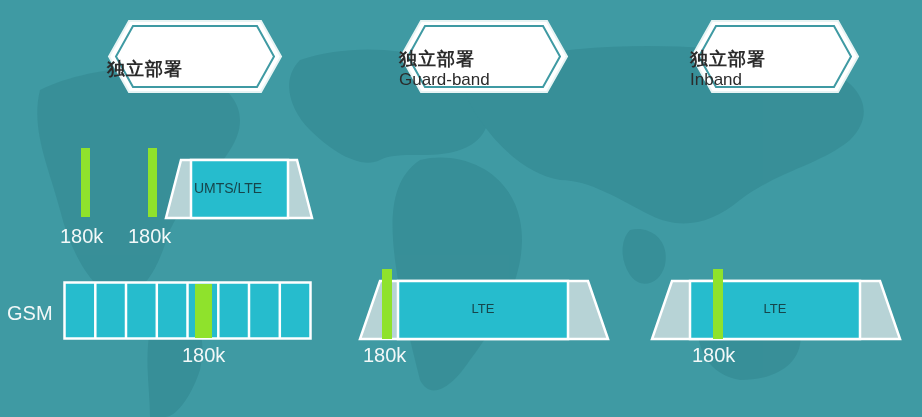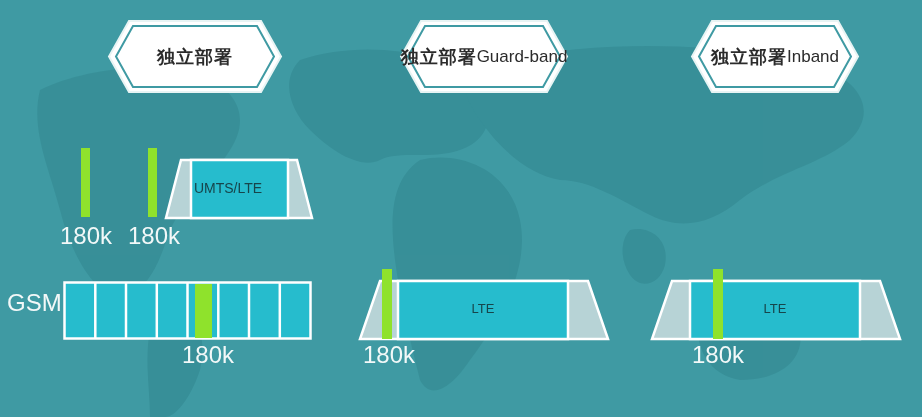--- a/index.html
+++ b/index.html
@@ -2,24 +2,24 @@
 <html><head>
 <meta charset="utf-8">
 <style>
   html,body{margin:0;padding:0;}
   body{width:922px;height:417px;overflow:hidden;position:relative;
     background:#3f9aa3;font-family:"Liberation Sans","DejaVu Sans",sans-serif;}
   .bg{position:absolute;left:0;top:0;width:922px;height:417px;}
   .abs{position:absolute;}
   .hex{position:absolute;}
   .hex svg{position:absolute;left:0;top:0;}
-  .hex .txt{position:absolute;left:0;top:0;width:100%;height:100%;display:flex;align-items:center;justify-content:center;color:#2b2b2b;}
+  .hex .txt{position:absolute;left:0;top:12px;width:100%;height:100%;display:flex;flex-direction:column;align-items:flex-start;justify-content:center;color:#2b2b2b;}
   .hex .zh{font-family:"DejaVu Sans",sans-serif;font-size:18px;line-height:22px;font-weight:bold;letter-spacing:1px;}
   .hex .en{font-size:17px;line-height:20px;}
-  .lbl{position:absolute;color:#f2f8f8;font-size:24px;line-height:22px;}
+  .lbl{position:absolute;color:#f2f8f8;font-size:20px;line-height:22px;}
   .green{position:absolute;background:#8fe22c;}
   .blk{position:absolute;color:#17454b;font-size:13px;text-align:center;}
 </style>
 </head>
 <body>
 
 <svg class="bg" viewBox="0 0 922 417">
   <rect width="922" height="417" fill="#3f9aa3"></rect>
   <g fill="#378e97" opacity="0.9">
     <path d="M40 90 C80 70 150 60 200 75 C240 90 250 120 230 150 C215 175 190 190 170 230 C160 260 150 290 120 300 C90 290 70 250 60 210 C50 170 30 130 40 90Z"></path>
@@ -68,21 +68,21 @@
 <div class="green" style="left:148px;top:148px;width:9px;height:69px;"></div>
 <div class="lbl" style="left:60px;top:225px;">180k</div>
 <div class="lbl" style="left:128px;top:225px;">180k</div>
 
 <svg class="abs" style="left:164px;top:158px;" width="150" height="62" viewBox="0 0 150 62">
   <polygon points="17,2 133,2 148,60 2,60" fill="#b7d3d6" stroke="#ffffff" stroke-width="2.5"></polygon>
   <rect x="27" y="2" width="97" height="58" fill="#26bccd" stroke="#ffffff" stroke-width="2.5"></rect>
 </svg>
 <div class="blk" style="left:191px;top:180px;width:74px;font-size:14px;">UMTS/LTE</div>
 
-<div class="lbl" style="left:7px;top:292px;">GSM</div>
+<div class="lbl" style="left:7px;top:302px;">GSM</div>
 <svg class="abs" style="left:63px;top:281px;" width="250" height="60" viewBox="0 0 250 60">
   <rect x="1.5" y="1.5" width="246" height="56" fill="#26bccd" stroke="#ffffff" stroke-width="2.5"></rect>
   <line x1="32.3" y1="1.5" x2="32.3" y2="57.5" stroke="#fff" stroke-width="2.5"></line>
   <line x1="63" y1="1.5" x2="63" y2="57.5" stroke="#fff" stroke-width="2.5"></line>
   <line x1="93.8" y1="1.5" x2="93.8" y2="57.5" stroke="#fff" stroke-width="2.5"></line>
   <line x1="124.5" y1="1.5" x2="124.5" y2="57.5" stroke="#fff" stroke-width="2.5"></line>
   <line x1="155.3" y1="1.5" x2="155.3" y2="57.5" stroke="#fff" stroke-width="2.5"></line>
   <line x1="186" y1="1.5" x2="186" y2="57.5" stroke="#fff" stroke-width="2.5"></line>
   <line x1="216.8" y1="1.5" x2="216.8" y2="57.5" stroke="#fff" stroke-width="2.5"></line>
 </svg>

